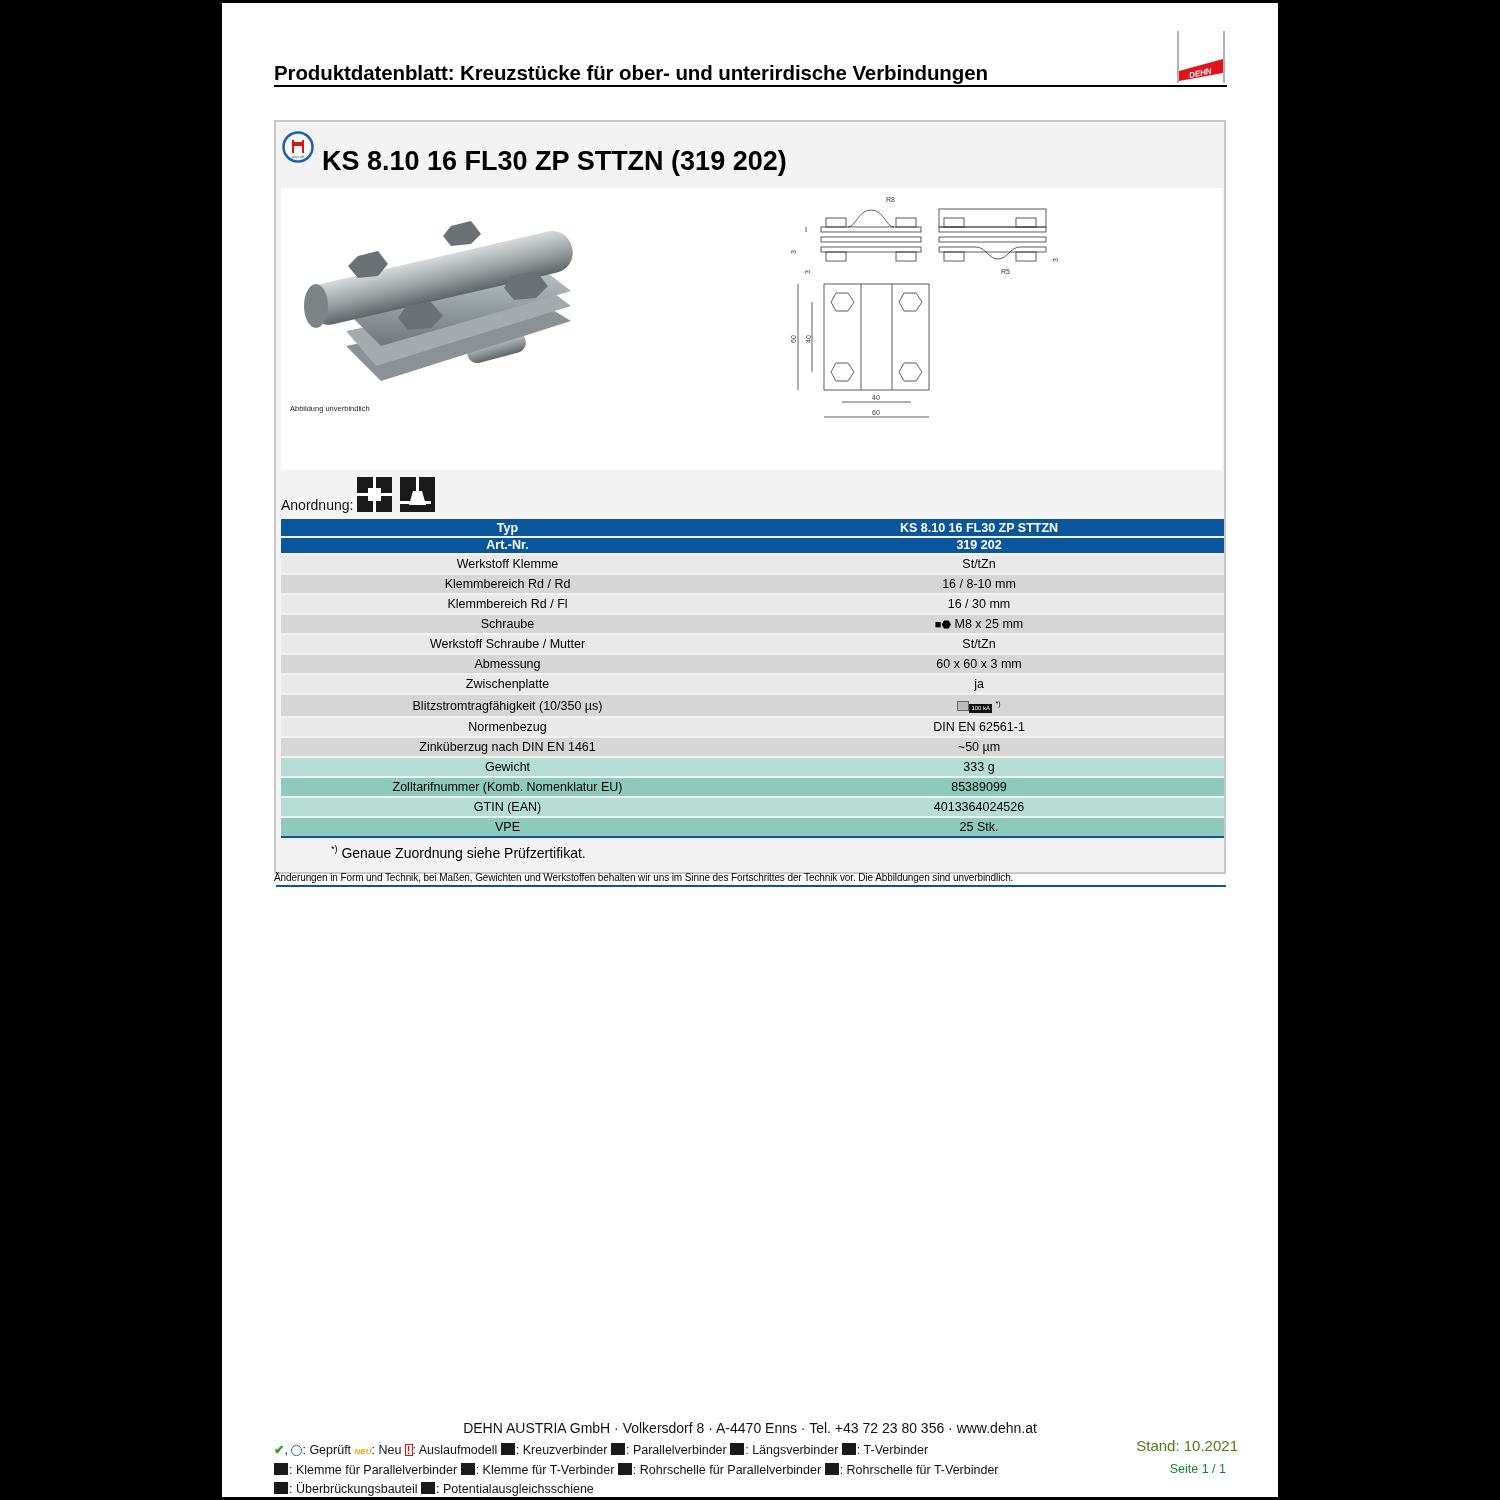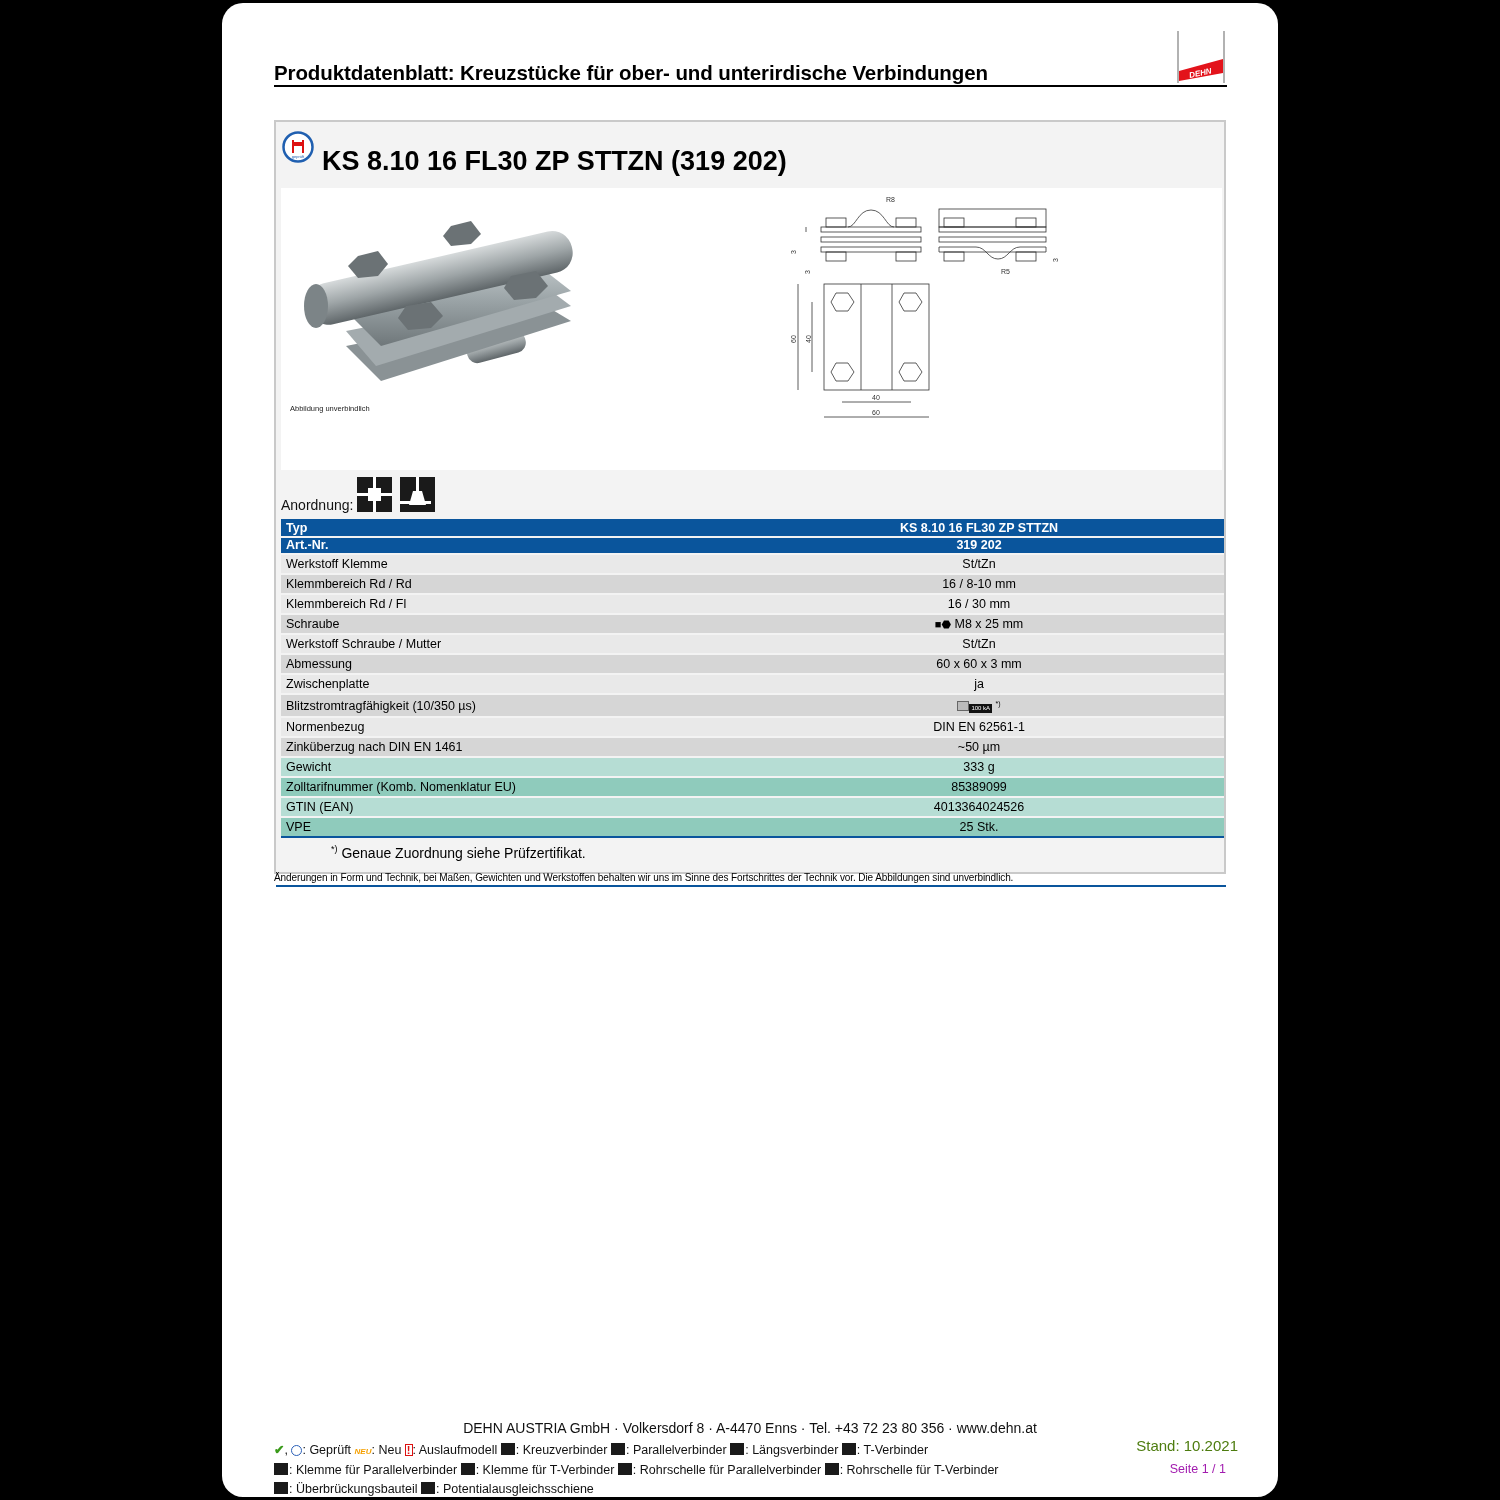--- a/index.html
+++ b/index.html
@@ -4,21 +4,20 @@
 <style>
   html, body { margin: 0; padding: 0; }
   body {
     width: 1500px; height: 1500px; background: #000;
     position: relative; overflow: hidden;
     font-family: "Liberation Sans", sans-serif; color: #000;
   }
   .page {
     position: absolute; left: 222px; top: 3px; width: 1056px; height: 1494px;
     background: #fff;
-    border-radius: 21px;
   }
   
   .title {
     position: absolute; left: 52px; top: 58px; font-size: 20.5px; font-weight: bold;
     letter-spacing: -0.1px; white-space: nowrap;
   }
   .title-rule {
     position: absolute; left: 52px; top: 82px; width: 953px; height: 2px; background: #000;
   }
   .logo {
@@ -44,21 +43,21 @@
   .anordnung {
     position: absolute; left: 5px; top: 375px; font-size: 14px; color: #111;
   }
   .arr-icons { position: absolute; left: 81px; top: 355px; display: flex; gap: 8px; }
   .arr-icon { width: 35px; height: 35px; background: #1a1a1a; position: relative; }
 
   table.spec {
     position: absolute; left: 5px; top: 395px; width: 943px; border-collapse: separate;
     border-spacing: 0 2px; font-size: 12.5px;
   }
-  table.spec td { padding: 0 5px; height: 18px; line-height: 18px; }
+  table.spec td { padding: 0 5px; height: 18px; line-height: 18px; text-align: center; }
   table.spec td.val { text-align: center; width: 480px; }
   tr.hdr td { background: #0a559c; color: #fff; font-weight: bold; height: 15px; line-height: 15px; }
   tr.hdr.first td { padding-top: 2px; }
   tr.alt0 td { background: #e9e9e9; }
   tr.alt1 td { background: #d6d6d6; }
   tr.tealA td { background: #b6ddd4; }
   tr.tealB td { background: #8fcbbc; margin-left: 24px; }
   tr.last td { border-bottom: 2px solid #0a559c; }
   .footnote {
     position: absolute; left: 10px; top: 722px; font-size: 14px; margin-left: 45px;
@@ -74,21 +73,21 @@
   .company {
     position: absolute; left: 0; width: 1056px; top: 1417px; text-align: center; font-size: 14px; color: #111;
   }
   .legend-line { position: absolute; left: 52px; font-size: 12.5px; color: #111; white-space: nowrap; }
   .legend-line .gi { display: inline-block; width: 14px; height: 12px; background: #1a1a1a; vertical-align: -1px; margin-right: 1px; }
   .legend-line .chk { color: #3a9a1a; font-weight: bold; }
   .legend-line .clock { display: inline-block; width: 11px; height: 11px; border: 1.5px solid #2a5fb8; border-radius: 50%; vertical-align: -2px; box-sizing: border-box; }
   .legend-line .neu { color: #f5a000; font-size: 8px; font-style: italic; font-weight: bold; }
   .legend-line .excl { color: #d11; font-weight: bold; font-size: 11px; border: 1px solid #d11; padding: 0 1px; line-height: 10px; display: inline-block; }
   .stand { position: absolute; right: 40px; top: 1434px; font-size: 15px; color: #4d7c0f; }
-  .seite { position: absolute; right: 52px; top: 1459px; font-size: 12.5px; color: #a21caf; }
+  .seite { position: absolute; right: 52px; top: 1459px; font-size: 12.5px; color: #15803d; }
 </style>
 </head>
 <body>
 
 <div class="page">
 
   <div class="title">Produktdatenblatt: Kreuzstücke für ober- und unterirdische Verbindungen</div>
   <div class="title-rule"></div>
   <div class="logo">
     <svg width="52" height="54" viewBox="0 0 52 54">

